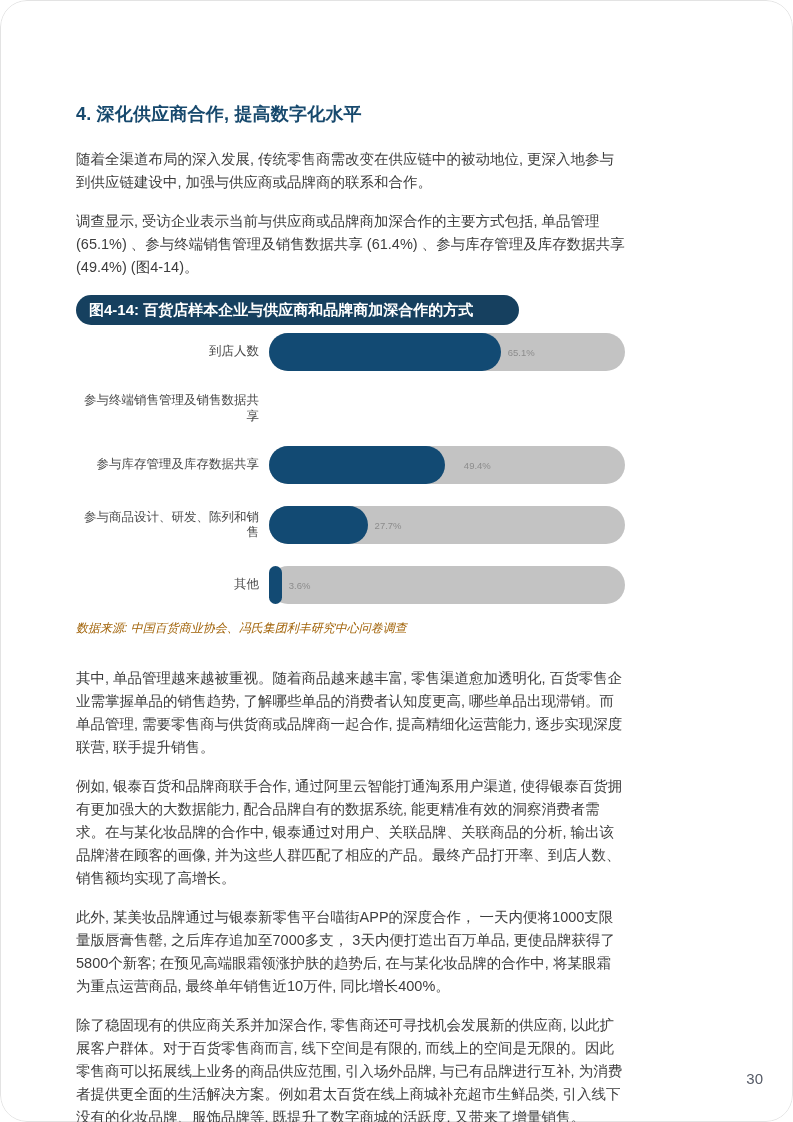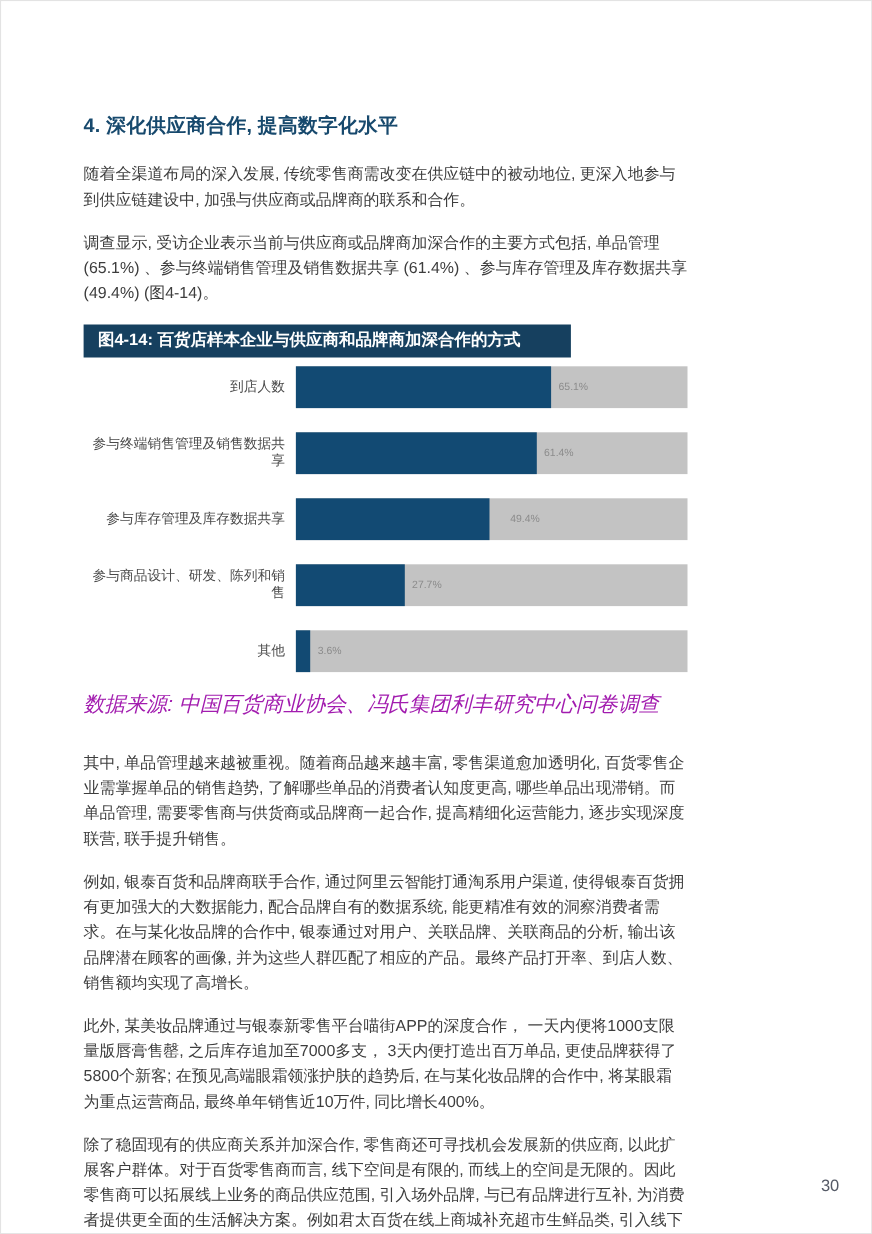--- a/index.html
+++ b/index.html
@@ -1,15 +1,15 @@
 <!DOCTYPE html>
 <html><head>
 <meta charset="utf-8">
 <style>
-  * { margin: 0; padding: 0; box-sizing: border-box; }
+  * { margin: 0; padding: 0; box-sizing: border-box; border-radius: 27px; }
   html, body { background: #ffffff; }
   body {
     width: 793px; height: 1122px;
     position: relative;
     font-family: "Liberation Sans", "DejaVu Sans", sans-serif;
     overflow: hidden;
   }
   .page {
     position: absolute; inset: 0;
     background: #ffffff;
@@ -74,22 +74,22 @@
     position: absolute;
     top: 50%;
     transform: translateY(-50%);
     font-size: 9.5px;
     color: #8c8c8c;
     white-space: nowrap;
   }
   .chart-source {
     margin-top: 11px;
     font-style: italic;
-    font-size: 19px;
-    color: #a21caf;
+    font-size: 12px;
+    color: #a16207;
   }
   .page-number {
     position: absolute;
     right: 29px;
     bottom: 34px;
     font-size: 15px;
     color: #555a66;
   }
 </style>
 </head>
@@ -110,24 +110,20 @@
       <div class="chart-rows" id="chart-rows">
           <div class="chart-row">
             <div class="chart-label">到店人数</div>
             <div class="chart-track" style="background: rgb(195, 195, 195);">
               <div class="chart-fill" style="width: 65.1%; background: rgb(18, 74, 115);"></div>
               <span class="chart-value" style="left: calc(65.1% + 7px);">65.1%</span>
             </div>
           </div>
           <div class="chart-row">
             <div class="chart-label">参与终端销售管理及销售数据共享</div>
-            <div class="chart-track" style="background: rgb(195, 195, 195);">
-              <div class="chart-fill" style="width: 61.4%; background: rgb(18, 74, 115);"></div>
-              <span class="chart-value" style="left: calc(61.4% + 7px);">61.4%</span>
-            </div>
           </div>
           <div class="chart-row">
             <div class="chart-label">参与库存管理及库存数据共享</div>
             <div class="chart-track" style="background: rgb(195, 195, 195);">
               <div class="chart-fill" style="width: 49.4%; background: rgb(18, 74, 115);"></div>
               <span class="chart-value" style="left: calc(49.4% + 7px); margin-left: 12px;">49.4%</span>
             </div>
           </div>
           <div class="chart-row">
             <div class="chart-label">参与商品设计、研发、陈列和销售</div>

